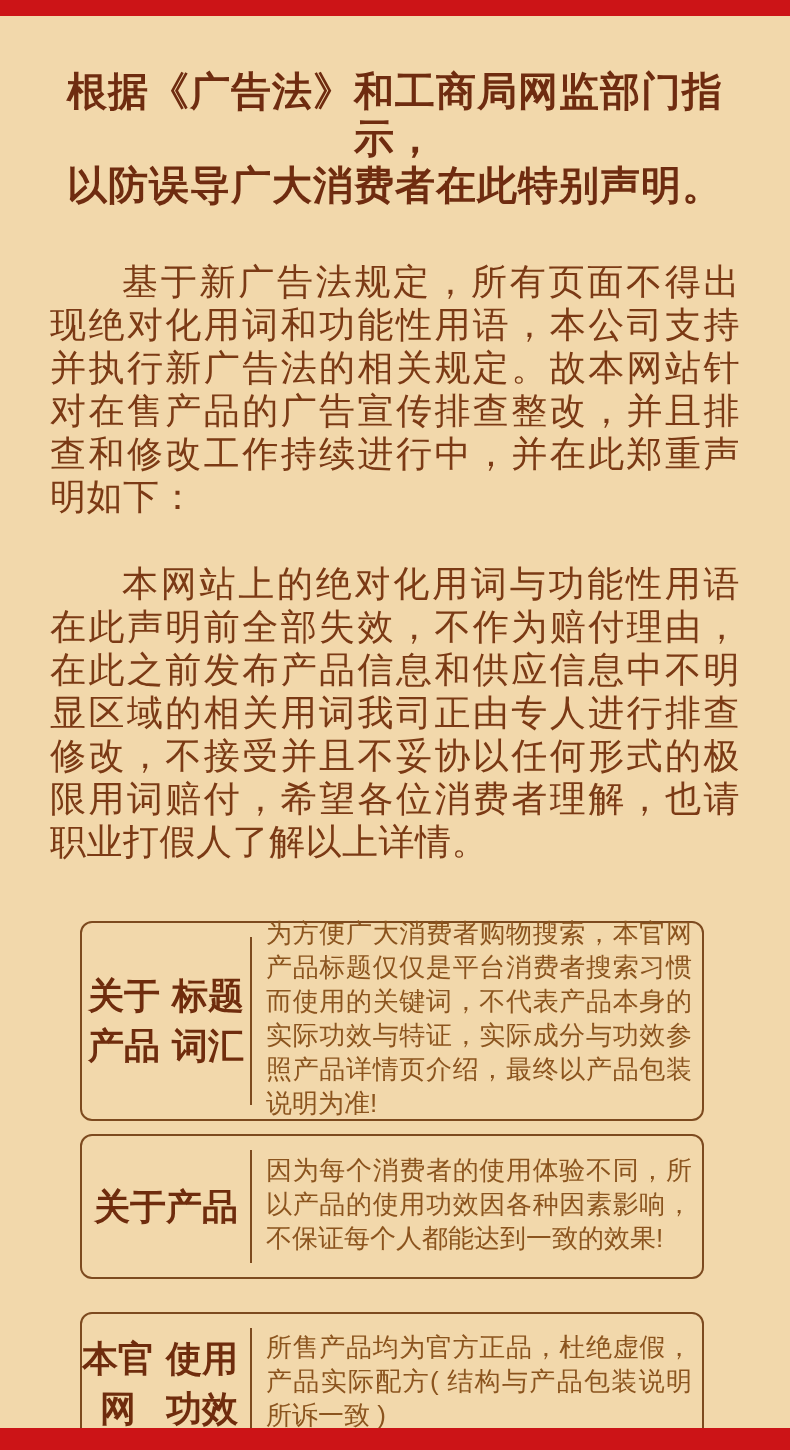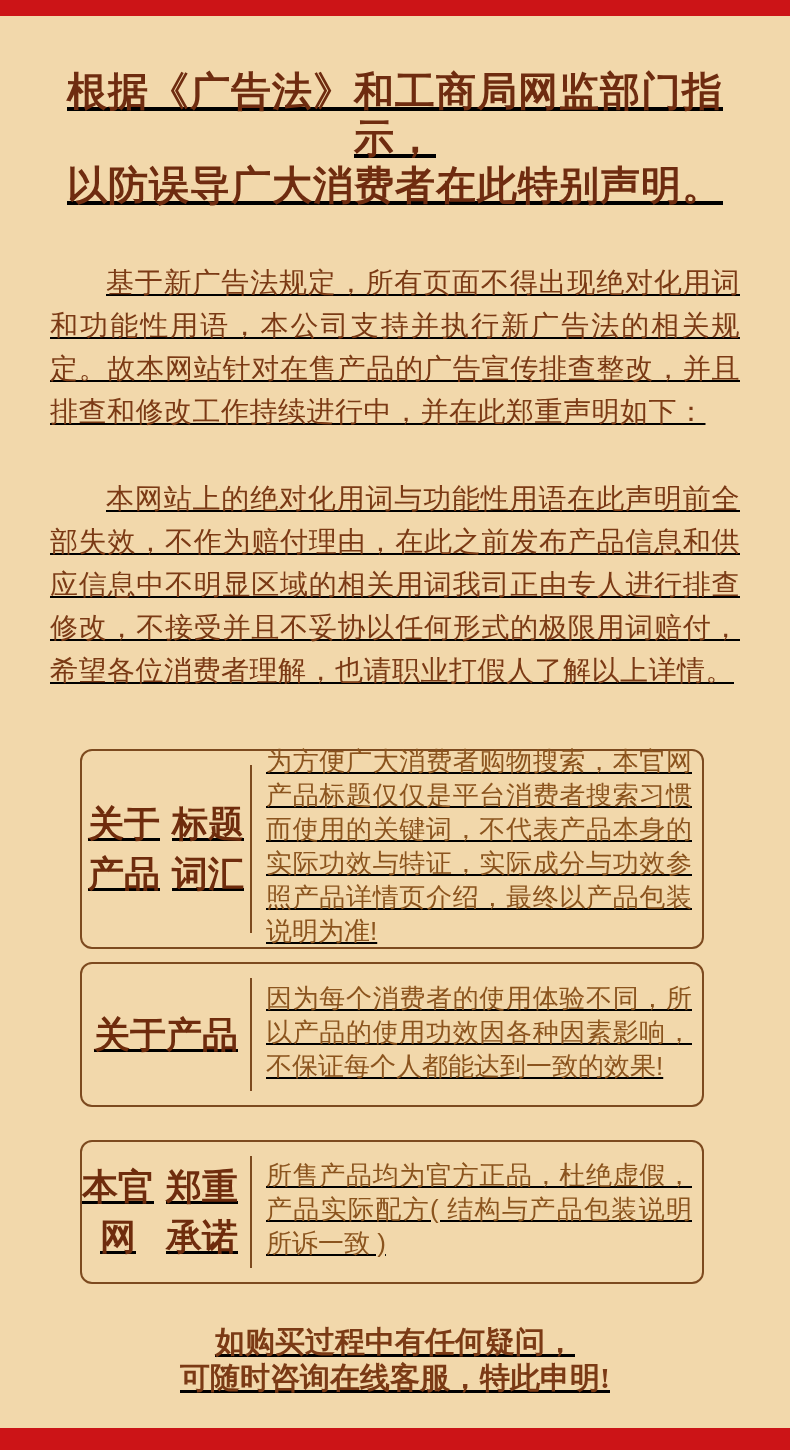--- a/index.html
+++ b/index.html
@@ -4,21 +4,20 @@
 <style>
   * { margin: 0; padding: 0; box-sizing: border-box; }
   html, body { background: #ffffff; }
   .page {
     position: relative;
     width: 790px;
     height: 1450px;
     background: #f2d8ab;
     overflow: hidden;
     font-family: "Liberation Serif", serif;
-    text-decoration: underline;
   }
   .bar {
     position: absolute;
     left: 0;
     width: 100%;
     background: #cc1417;
   }
   .bar.top { top: 0; height: 16px; }
   .bar.bottom { bottom: 0; height: 22px; }
 
@@ -28,21 +27,21 @@
     font-size: 40px;
     line-height: 47px;
     font-weight: bold;
     color: #6f2c10;
     letter-spacing: 1px;
   }
 
   .para {
     width: 690px;
     margin: 0 50px;
-    font-size: 28px;
+    font-size: 36px;
     line-height: 43px;
     color: #7b3a15;
     text-indent: 2em;
     text-align: justify;
     letter-spacing: 0.5px;
   }
   .para-1 { margin-top: 52px; }
   .para-2 { margin-top: 44px; }
 
   .box {
@@ -125,21 +124,21 @@
     <div class="box-title">
       <span>关于产品</span>
     </div>
     <div class="box-divider"></div>
     <div class="box-body">因为每个消费者的使用体验不同，所以产品的使用功效因各种因素影响，不保证每个人都能达到一致的效果!</div>
   </div>
 
   <div class="box box-3">
     <div class="box-title">
       <span>本官网</span>
-      <span>郑重承诺</span>
+      <span>使用功效</span>
     </div>
     <div class="box-divider"></div>
     <div class="box-body">所售产品均为官方正品，杜绝虚假，产品实际配方( 结构与产品包装说明所诉一致 )</div>
   </div>
 
   <div class="footer">
     <div>如购买过程中有任何疑问，</div>
     <div>可随时咨询在线客服，特此申明!</div>
   </div>
 

